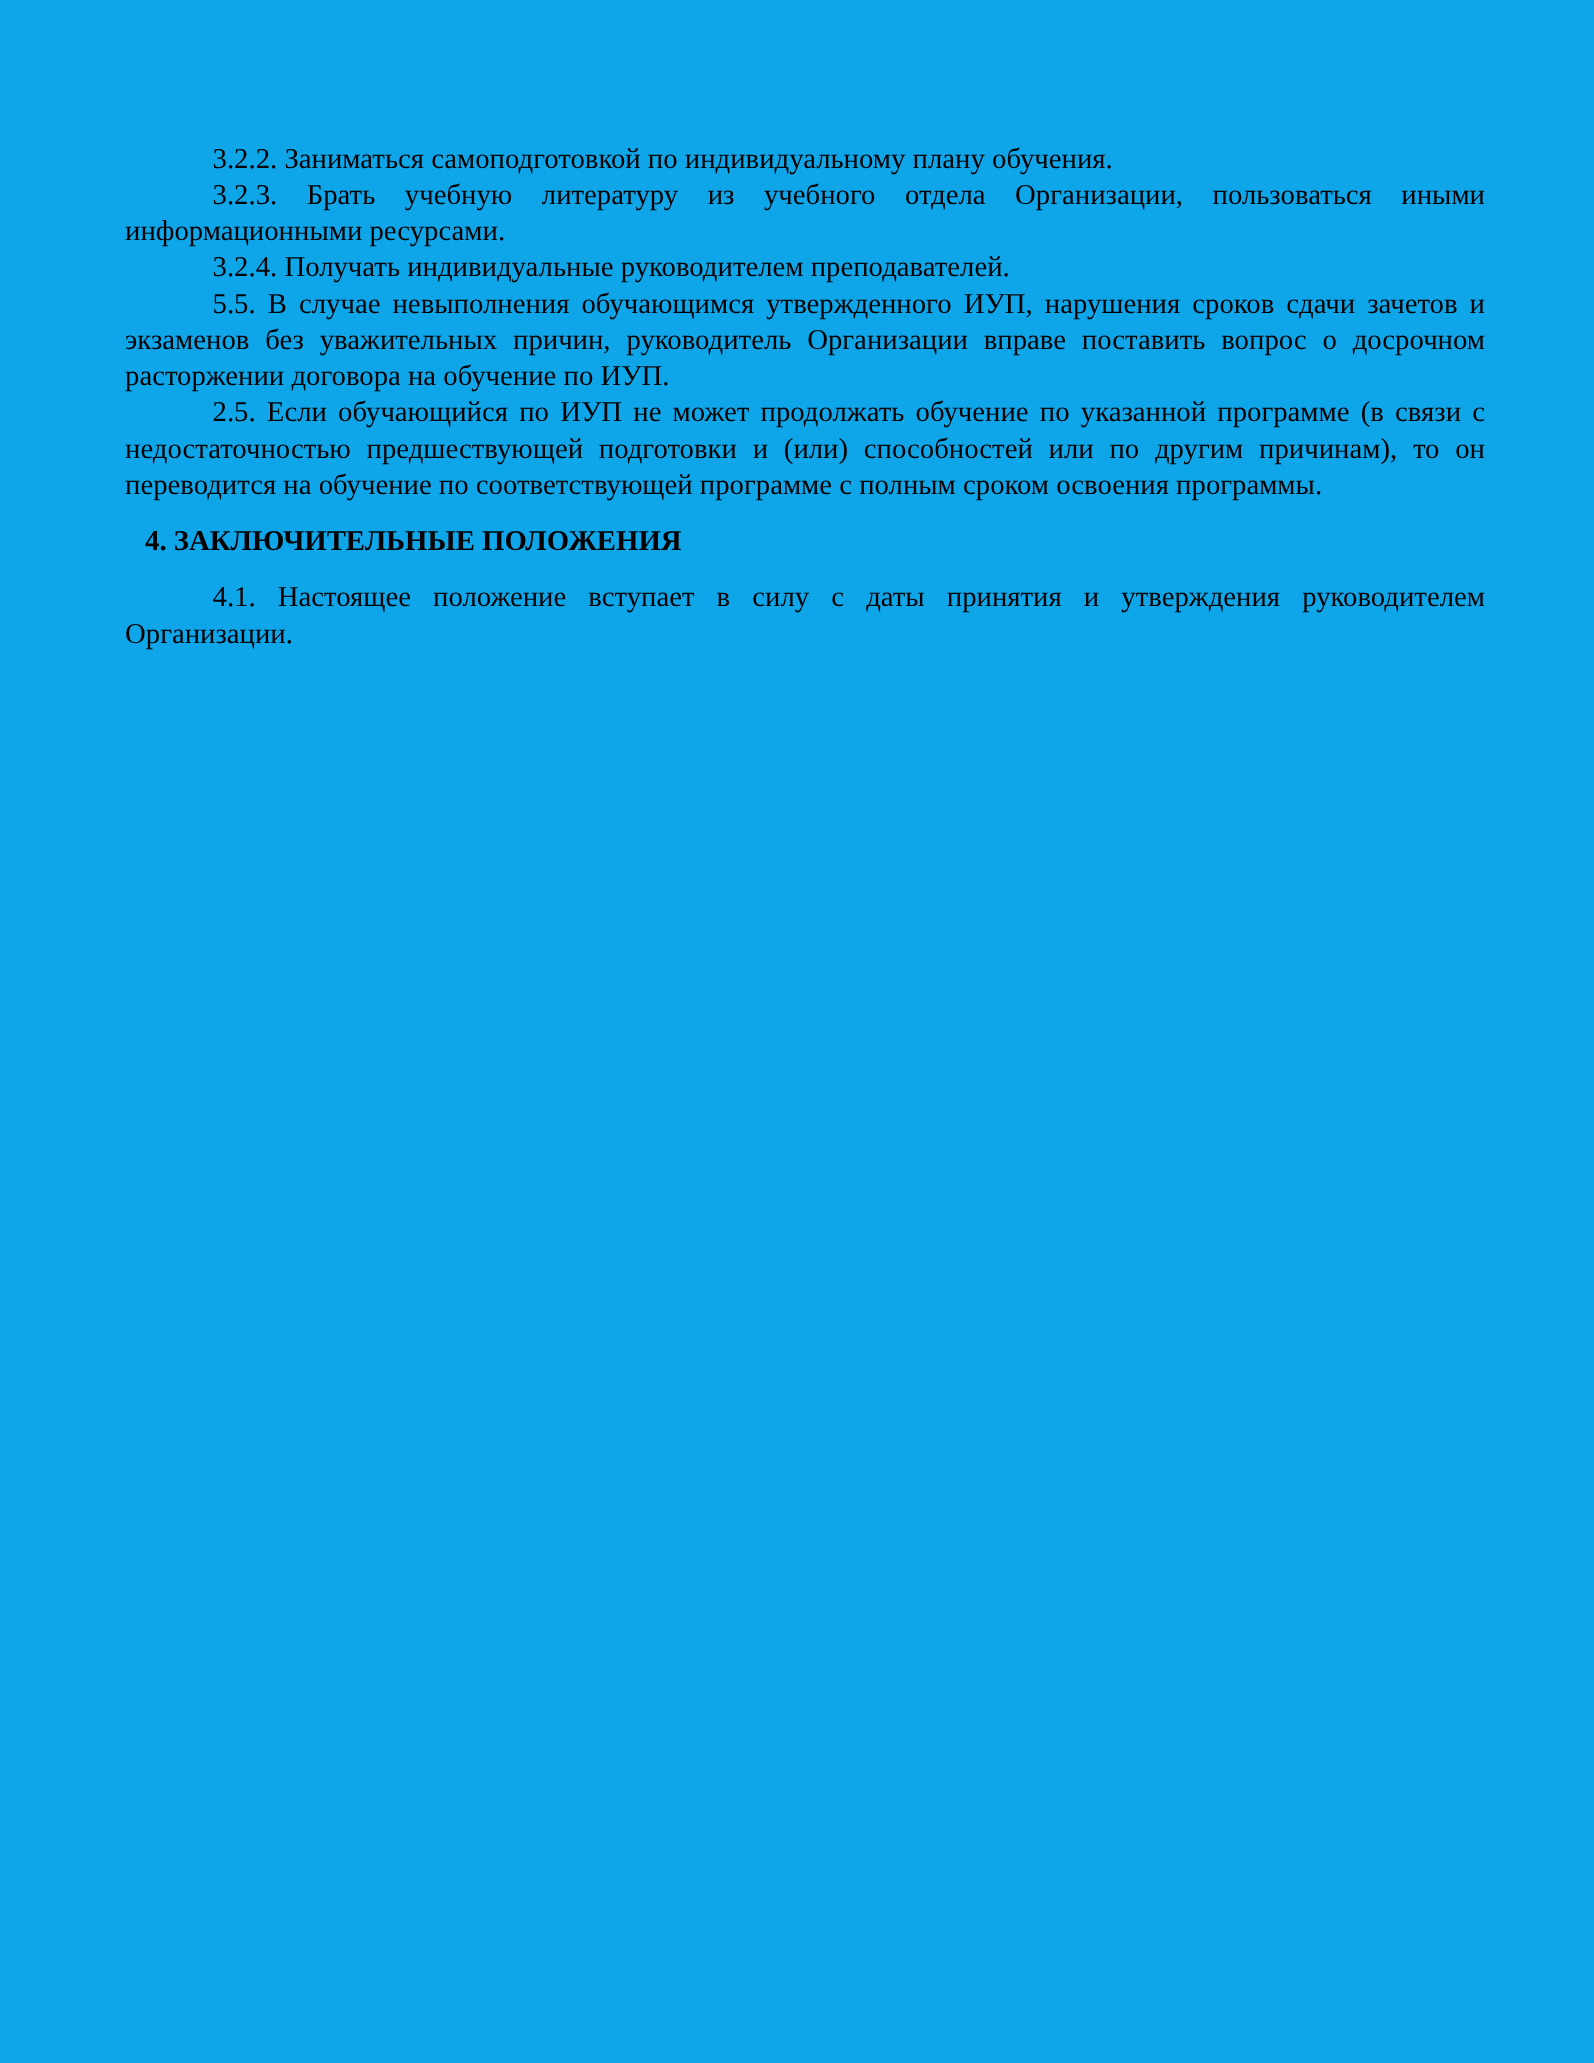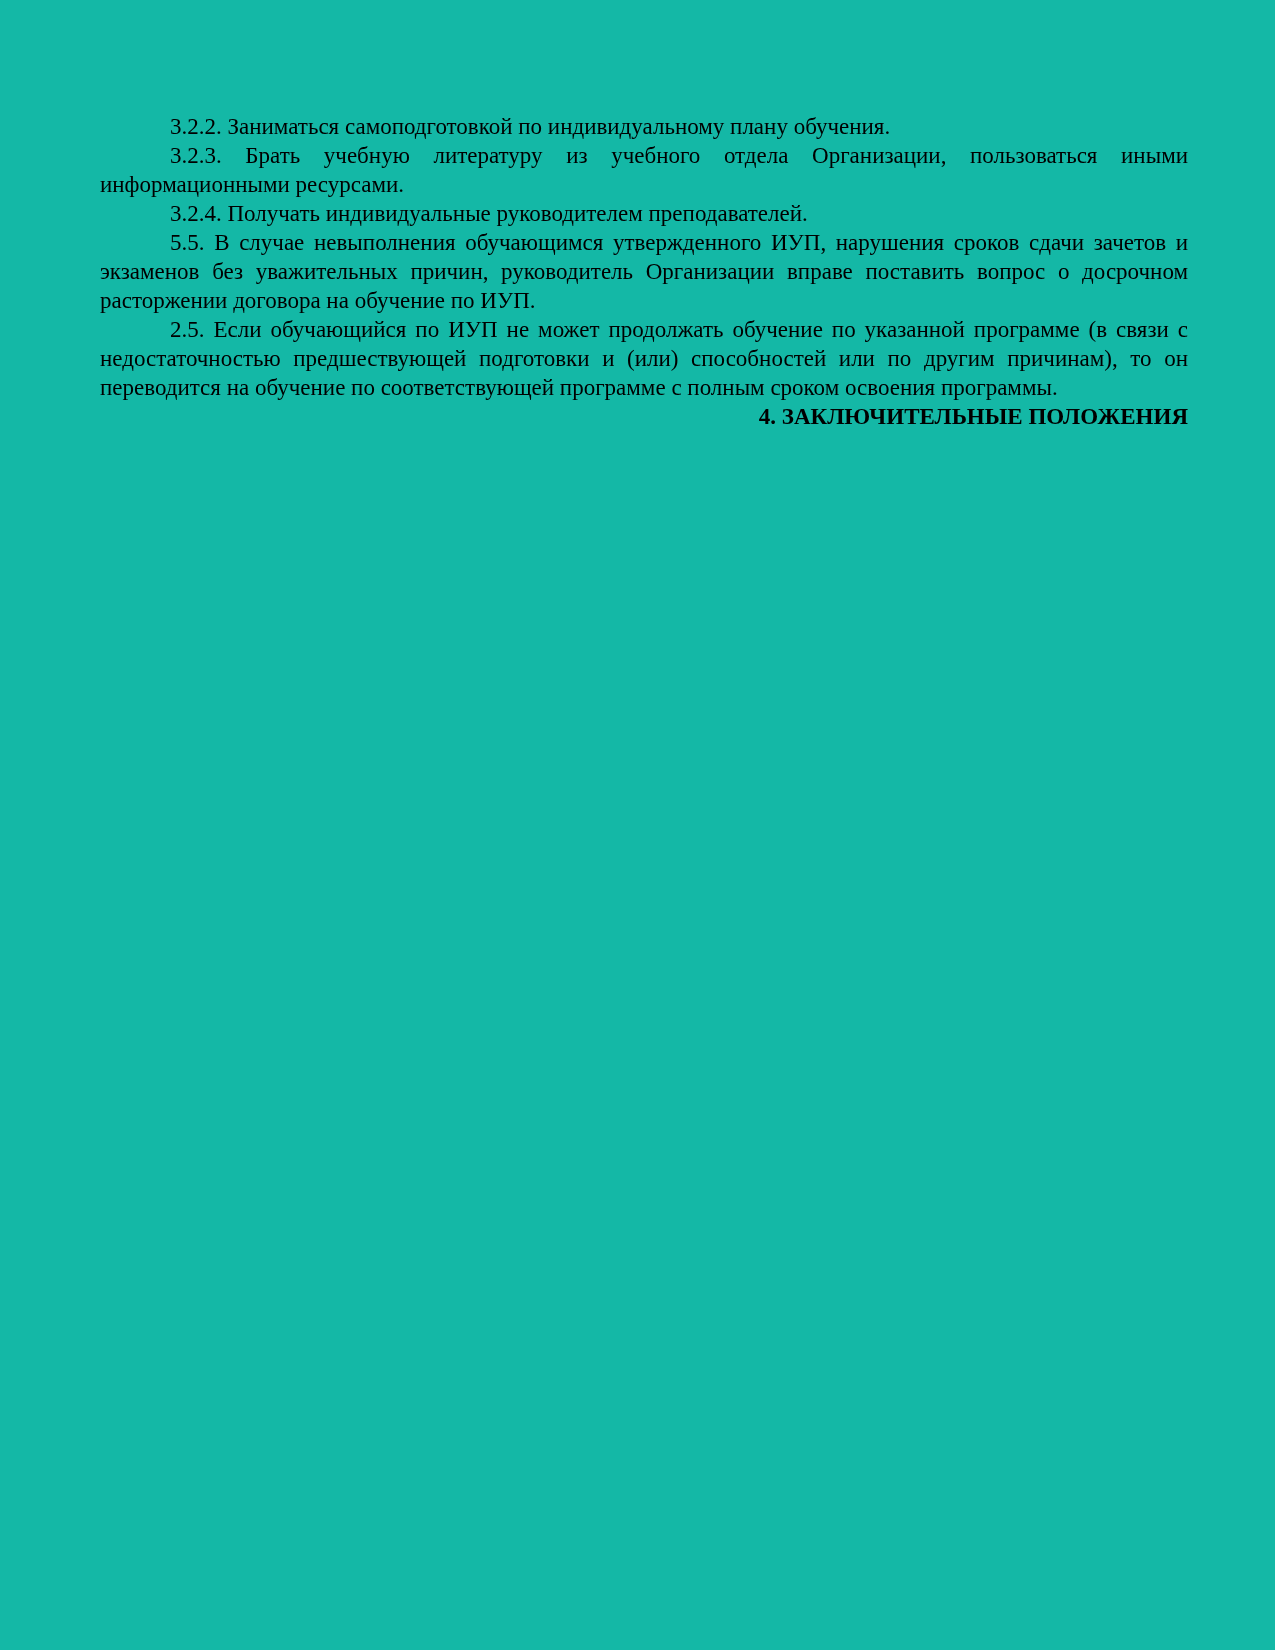--- a/index.html
+++ b/index.html
@@ -5,54 +5,55 @@
 <style>
   html, body {
     margin: 0;
     padding: 0;
     background: #ffffff;
   }
   .page {
     position: relative;
     width: 1275px;
     height: 1650px;
-    background: #14b8a6;
+    background: #0ea5e9;
     overflow: hidden;
     font-family: "Liberation Serif", "DejaVu Serif", serif;
     color: #000000;
   }
   .content {
     position: absolute;
     top: 112px;
     left: 100px;
     width: 1088px;
     font-size: 23px;
     line-height: 29px;
     text-align: justify;
   }
   .content p {
     margin: 0;
     padding: 0;
     text-indent: 70px;
   }
   .content h2.heading {
-    margin: 0;
+    margin: 16px;
     padding: 0;
     font-size: 23px;
     line-height: 29px;
     font-weight: bold;
-    text-align: right;
+    text-align: left;
     text-indent: 0;
   }
 </style>
 </head>
 <body>
 
 <div class="page">
   <div class="content">
     <p>3.2.2. Заниматься самоподготовкой по индивидуальному плану обучения.</p>
     <p>3.2.3. Брать учебную литературу из учебного отдела Организации, пользоваться иными информационными ресурсами.</p>
     <p>3.2.4. Получать индивидуальные руководителем преподавателей.</p>
     <p>5.5. В случае невыполнения обучающимся утвержденного ИУП, нарушения сроков сдачи зачетов и экзаменов без уважительных причин, руководитель Организации вправе поставить вопрос о досрочном расторжении договора на обучение по ИУП.</p>
     <p>2.5. Если обучающийся по ИУП не может продолжать обучение по указанной программе (в связи с недостаточностью предшествующей подготовки и (или) способностей или по другим причинам), то он переводится на обучение по соответствующей программе с полным сроком освоения программы.</p>
     <h2 class="heading">4. ЗАКЛЮЧИТЕЛЬНЫЕ ПОЛОЖЕНИЯ</h2>
+    <p>4.1. Настоящее положение вступает в силу с даты принятия и утверждения руководителем Организации.</p>
   </div>
 </div>
 
 </body></html>

